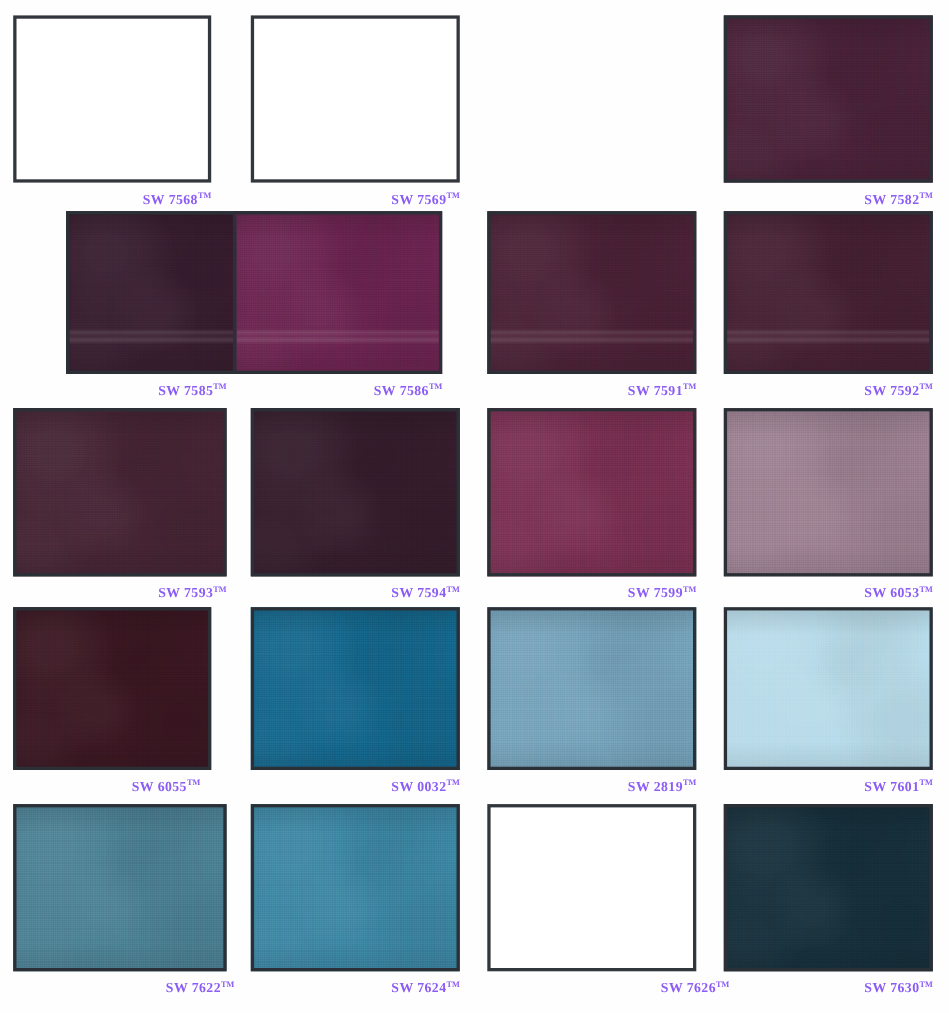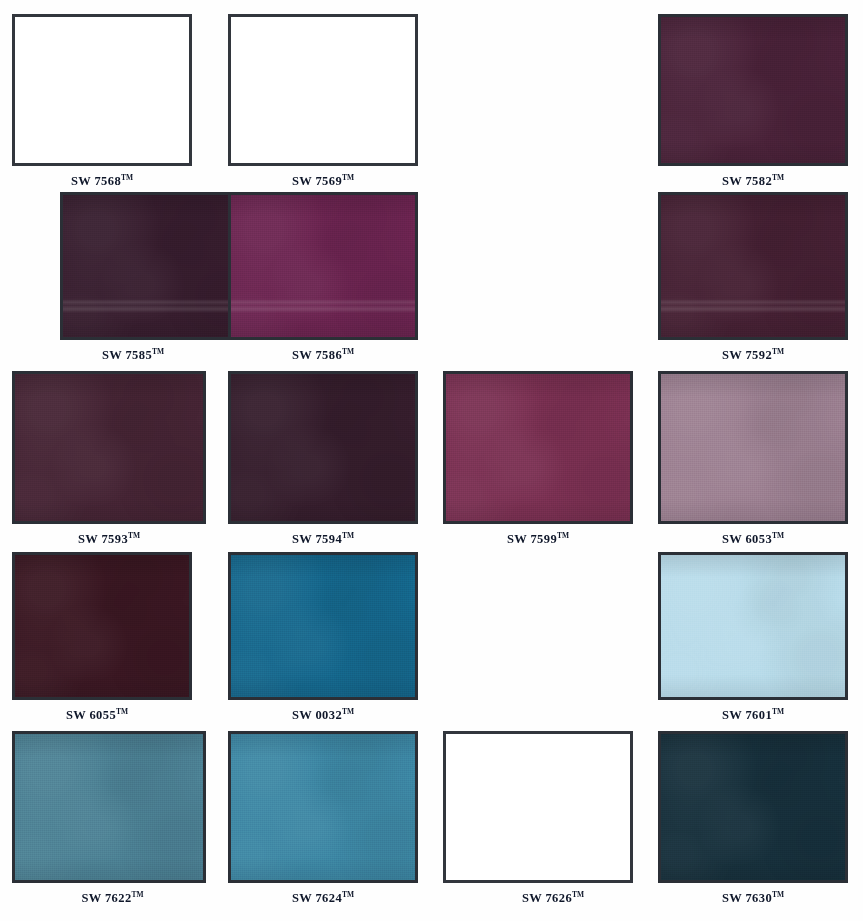--- a/index.html
+++ b/index.html
@@ -83,23 +83,23 @@
   }
 
   .chip .vignette {
     position: absolute;
     inset: 0;
     pointer-events: none;
     background: linear-gradient(180deg, rgba(0,0,0,0.10) 0%, rgba(0,0,0,0.00) 16%, rgba(0,0,0,0.00) 84%, rgba(0,0,0,0.08) 100%);
   }
 
   .chip-label {
-    text-align: center;
+    text-align: right;
     font-weight: bold;
-    color: #0f172a;
+    color: #8b5cf6;
     font-size: 12.5px;
     letter-spacing: 0.4px;
     margin-top: 7px;
     white-space: nowrap;
     font-family: "Liberation Serif", "DejaVu Serif", serif;
   }
 
   .chip-label .tm {
     font-size: 7.5px;
     vertical-align: super;
@@ -129,28 +129,37 @@
     </div>
     <div class="swatch-cell" style="position: absolute; left: 12px; top: 192px; width: 194px; padding-left: 48px;">
       <div class="chip" style="width: 194px; height: 148px; background: rgb(55, 29, 46);">
         <div class="mottle"></div>
         <div class="grain"></div>
         <div class="vignette"></div>
         <div class="crease" style="top: 104px; height: 14px;"></div>
       </div>
       <div class="chip-label"><span>SW 7585</span><span class="tm">TM</span></div>
     </div>
-    <div class="swatch-cell" style="position: absolute; left: 228px; top: 192px; width: 190px;">
+    <div class="swatch-cell" style="position: absolute; left: 212px; top: 192px; width: 190px;">
       <div class="chip" style="width: 190px; height: 148px; background: rgb(107, 36, 80);">
         <div class="mottle"></div>
         <div class="grain"></div>
         <div class="vignette"></div>
         <div class="crease" style="top: 104px; height: 14px;"></div>
       </div>
       <div class="chip-label"><span>SW 7586</span><span class="tm">TM</span></div>
+    </div>
+    <div class="swatch-cell" style="position: absolute; left: 443px; top: 192px; width: 190px;">
+      <div class="chip" style="width: 190px; height: 148px; background: rgb(74, 33, 54);">
+        <div class="mottle"></div>
+        <div class="grain"></div>
+        <div class="vignette"></div>
+        <div class="crease" style="top: 104px; height: 14px;"></div>
+      </div>
+      <div class="chip-label"><span>SW 7591</span><span class="tm">TM</span></div>
     </div>
     <div class="swatch-cell" style="position: absolute; left: 658px; top: 192px; width: 190px;">
       <div class="chip" style="width: 190px; height: 148px; background: rgb(69, 32, 51);">
         <div class="mottle"></div>
         <div class="grain"></div>
         <div class="vignette"></div>
         <div class="crease" style="top: 104px; height: 14px;"></div>
       </div>
       <div class="chip-label"><span>SW 7592</span><span class="tm">TM</span></div>
     </div>
@@ -194,20 +203,28 @@
       </div>
       <div class="chip-label"><span>SW 6055</span><span class="tm">TM</span></div>
     </div>
     <div class="swatch-cell" style="position: absolute; left: 228px; top: 552px; width: 190px;">
       <div class="chip" style="width: 190px; height: 148px; background: rgb(21, 103, 140);">
         <div class="mottle"></div>
         <div class="grain"></div>
         <div class="vignette"></div>
       </div>
       <div class="chip-label"><span>SW 0032</span><span class="tm">TM</span></div>
+    </div>
+    <div class="swatch-cell" style="position: absolute; left: 443px; top: 552px; width: 190px;">
+      <div class="chip" style="width: 190px; height: 148px; background: rgb(117, 162, 186);">
+        <div class="mottle"></div>
+        <div class="grain"></div>
+        <div class="vignette"></div>
+      </div>
+      <div class="chip-label"><span>SW 2819</span><span class="tm">TM</span></div>
     </div>
     <div class="swatch-cell" style="position: absolute; left: 658px; top: 552px; width: 190px;">
       <div class="chip" style="width: 190px; height: 148px; background: rgb(185, 220, 234);">
         <div class="mottle"></div>
         <div class="grain"></div>
         <div class="vignette"></div>
       </div>
       <div class="chip-label"><span>SW 7601</span><span class="tm">TM</span></div>
     </div>
     <div class="swatch-cell" style="position: absolute; left: 12px; top: 731px; width: 201px;">

